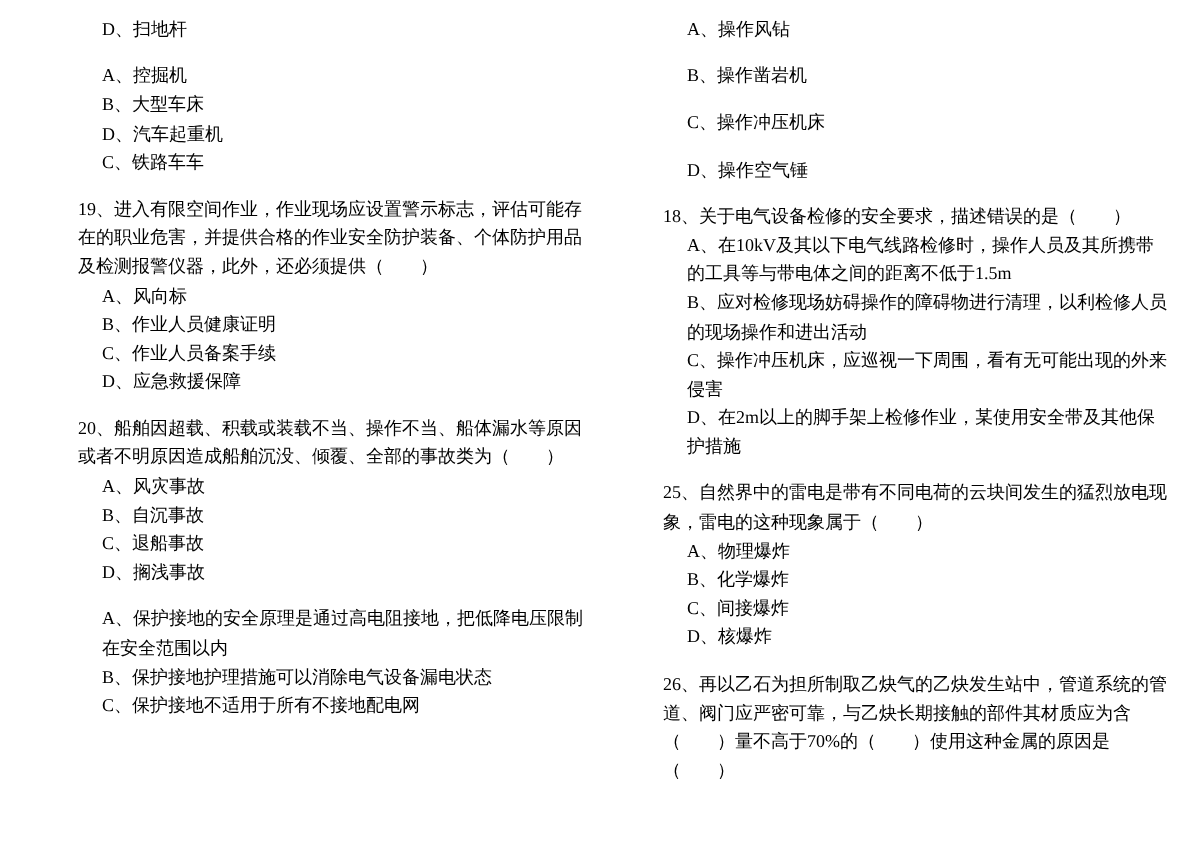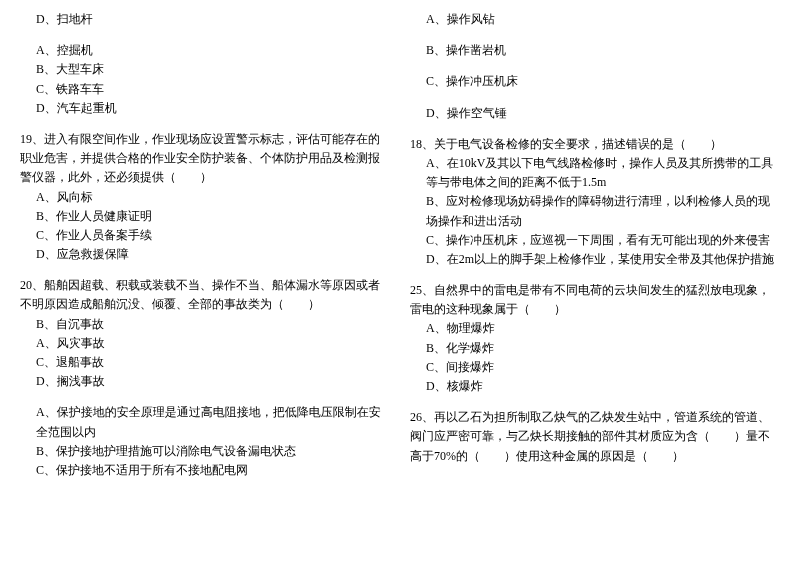--- a/index.html
+++ b/index.html
@@ -27,20 +27,21 @@
       width: 100%;
     }
     .column {
       flex: 1;
       display: flex;
       flex-direction: column;
       gap: 6px;
     }
     .question-block {
       margin-bottom: 6px;
+      margin-left: 32px;
     }
     .question-text {
       line-height: 1.6;
       text-indent: 0;
     }
     .option {
       padding-left: 16px;
       line-height: 1.6;
     }
   </style>
@@ -51,36 +52,36 @@
   <div class="content-columns">
 
     <div class="column">
       <div class="question-block">
         <div class="option">D、扫地杆</div>
       </div>
 
       <div class="question-block">
         <div class="option">A、控掘机</div>
         <div class="option">B、大型车床</div>
+        <div class="option">D、汽车起重机</div>
         <div class="option">C、铁路车车</div>
-        <div class="option">D、汽车起重机</div>
       </div>
 
       <div class="question-block">
         <div class="question-text">19、进入有限空间作业，作业现场应设置警示标志，评估可能存在的职业危害，并提供合格的作业安全防护装备、个体防护用品及检测报警仪器，此外，还必须提供（　　）</div>
         <div class="option">A、风向标</div>
         <div class="option">B、作业人员健康证明</div>
         <div class="option">C、作业人员备案手续</div>
         <div class="option">D、应急救援保障</div>
       </div>
 
       <div class="question-block">
         <div class="question-text">20、船舶因超载、积载或装载不当、操作不当、船体漏水等原因或者不明原因造成船舶沉没、倾覆、全部的事故类为（　　）</div>
+        <div class="option">A、风灾事故</div>
         <div class="option">B、自沉事故</div>
-        <div class="option">A、风灾事故</div>
         <div class="option">C、退船事故</div>
         <div class="option">D、搁浅事故</div>
       </div>
 
       <div class="question-block">
         <div class="option">A、保护接地的安全原理是通过高电阻接地，把低降电压限制在安全范围以内</div>
         <div class="option">B、保护接地护理措施可以消除电气设备漏电状态</div>
         <div class="option">C、保护接地不适用于所有不接地配电网</div>
 
       </div>

